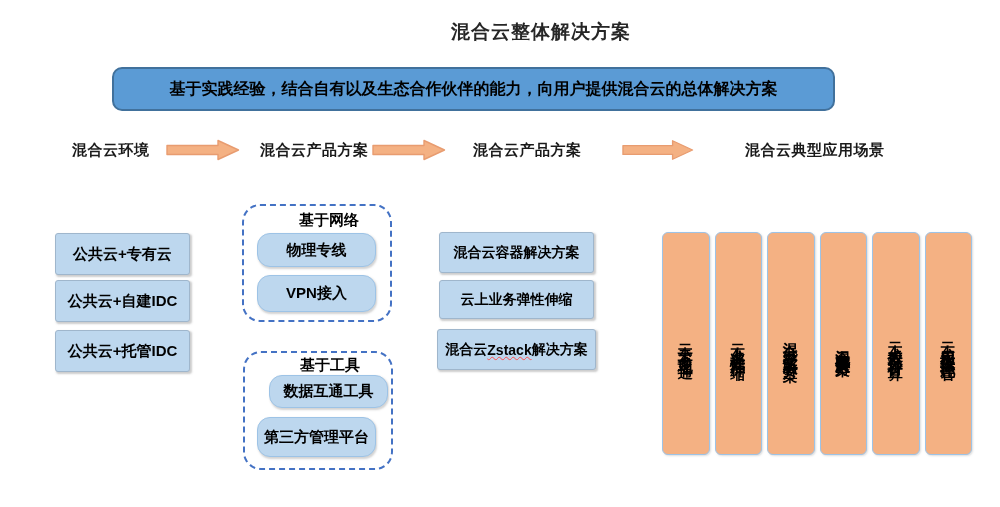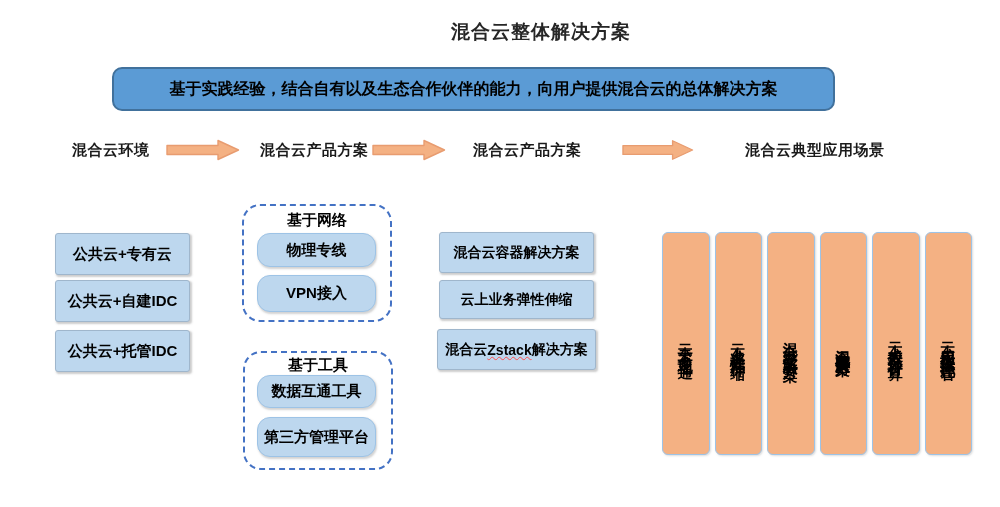--- a/index.html
+++ b/index.html
@@ -28,21 +28,21 @@
     position:absolute;background:var(--box-fill);
     border:1px solid var(--box-border);border-radius:3px;
     box-shadow:1.5px 1.5px 2px rgba(110,110,110,0.35);
     display:flex;align-items:center;justify-content:center;
     font-size:15px;font-weight:bold;color:#000000;white-space:nowrap;
   }
   .dashed-group{
     position:absolute;border:2px dashed var(--dashed-border);border-radius:18px;
   }
   .group-title{
-    position:absolute;left:0;width:100%;text-align:center;
+    position:absolute;left:12px;width:100%;text-align:center;
     font-size:15px;font-weight:bold;color:#000;
   }
   .inner-box{
     position:absolute;background:var(--box-fill);
     border:1px solid var(--bar-border);border-radius:13px;
     box-shadow:1px 1.5px 2px rgba(110,110,110,0.3);
     display:flex;align-items:center;justify-content:center;
     font-size:15px;font-weight:bold;color:#000;white-space:nowrap;
   }
   .product-box{font-size:14px;}
@@ -89,21 +89,21 @@
   <div class="box-blue" style="left:55px;top:330px;width:133px;height:40px;">公共云+托管IDC</div>
 
   <div class="dashed-group" style="left:242px;top:204px;width:146px;height:114px;">
     <div class="group-title" style="top:5px;">基于网络</div>
     <div class="inner-box" style="left:13px;top:27px;width:117px;height:32px;">物理专线</div>
     <div class="inner-box" style="left:13px;top:69px;width:117px;height:35px;">VPN接入</div>
   </div>
 
   <div class="dashed-group" style="left:243px;top:351px;width:146px;height:115px;">
     <div class="group-title" style="top:3px;">基于工具</div>
-    <div class="inner-box" style="left:12px;top:22px;width:117px;height:31px;">数据互通工具</div>
+    <div class="inner-box" style="left:24px;top:22px;width:117px;height:31px;">数据互通工具</div>
     <div class="inner-box" style="left:12px;top:64px;width:117px;height:38px;">第三方管理平台</div>
   </div>
 
   <div class="box-blue product-box" style="left:439px;top:232px;width:153px;height:39px;">混合云容器解决方案</div>
   <div class="box-blue product-box" style="left:439px;top:280px;width:153px;height:37px;">云上业务弹性伸缩</div>
   <div class="box-blue product-box" style="left:437px;top:329px;width:157px;height:39px;">
       <span>混合云</span>
       <span class="wavy">Zstack</span>
       <span>解决方案</span>
     </div>

